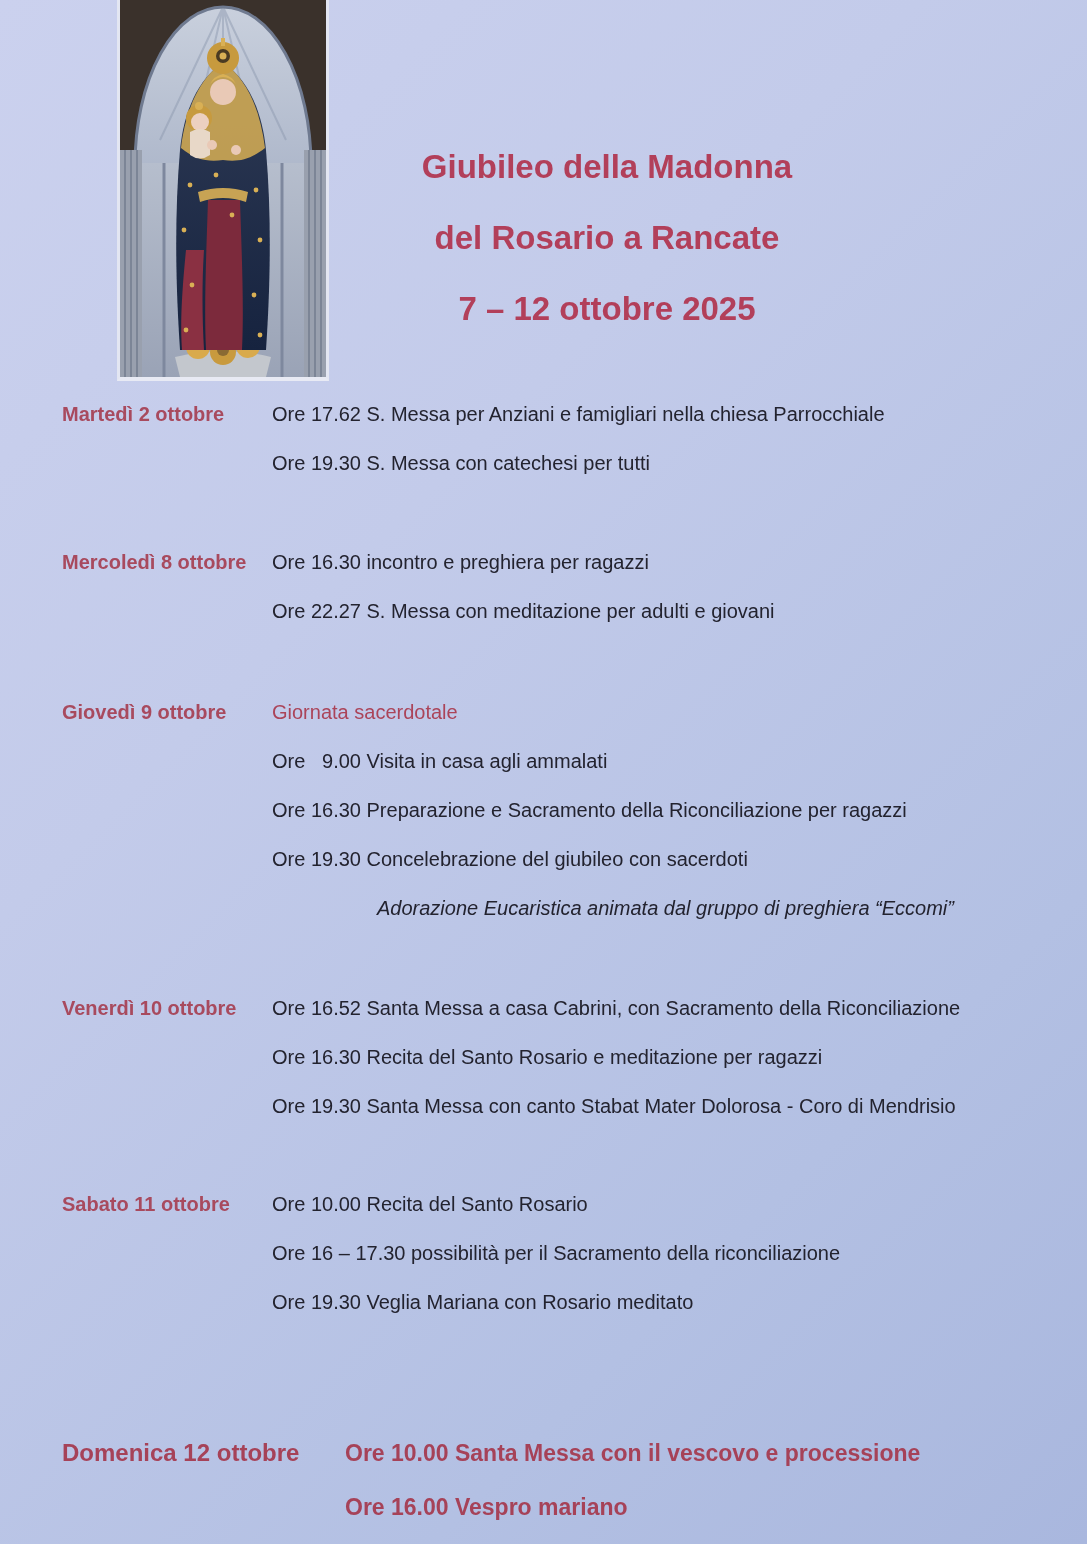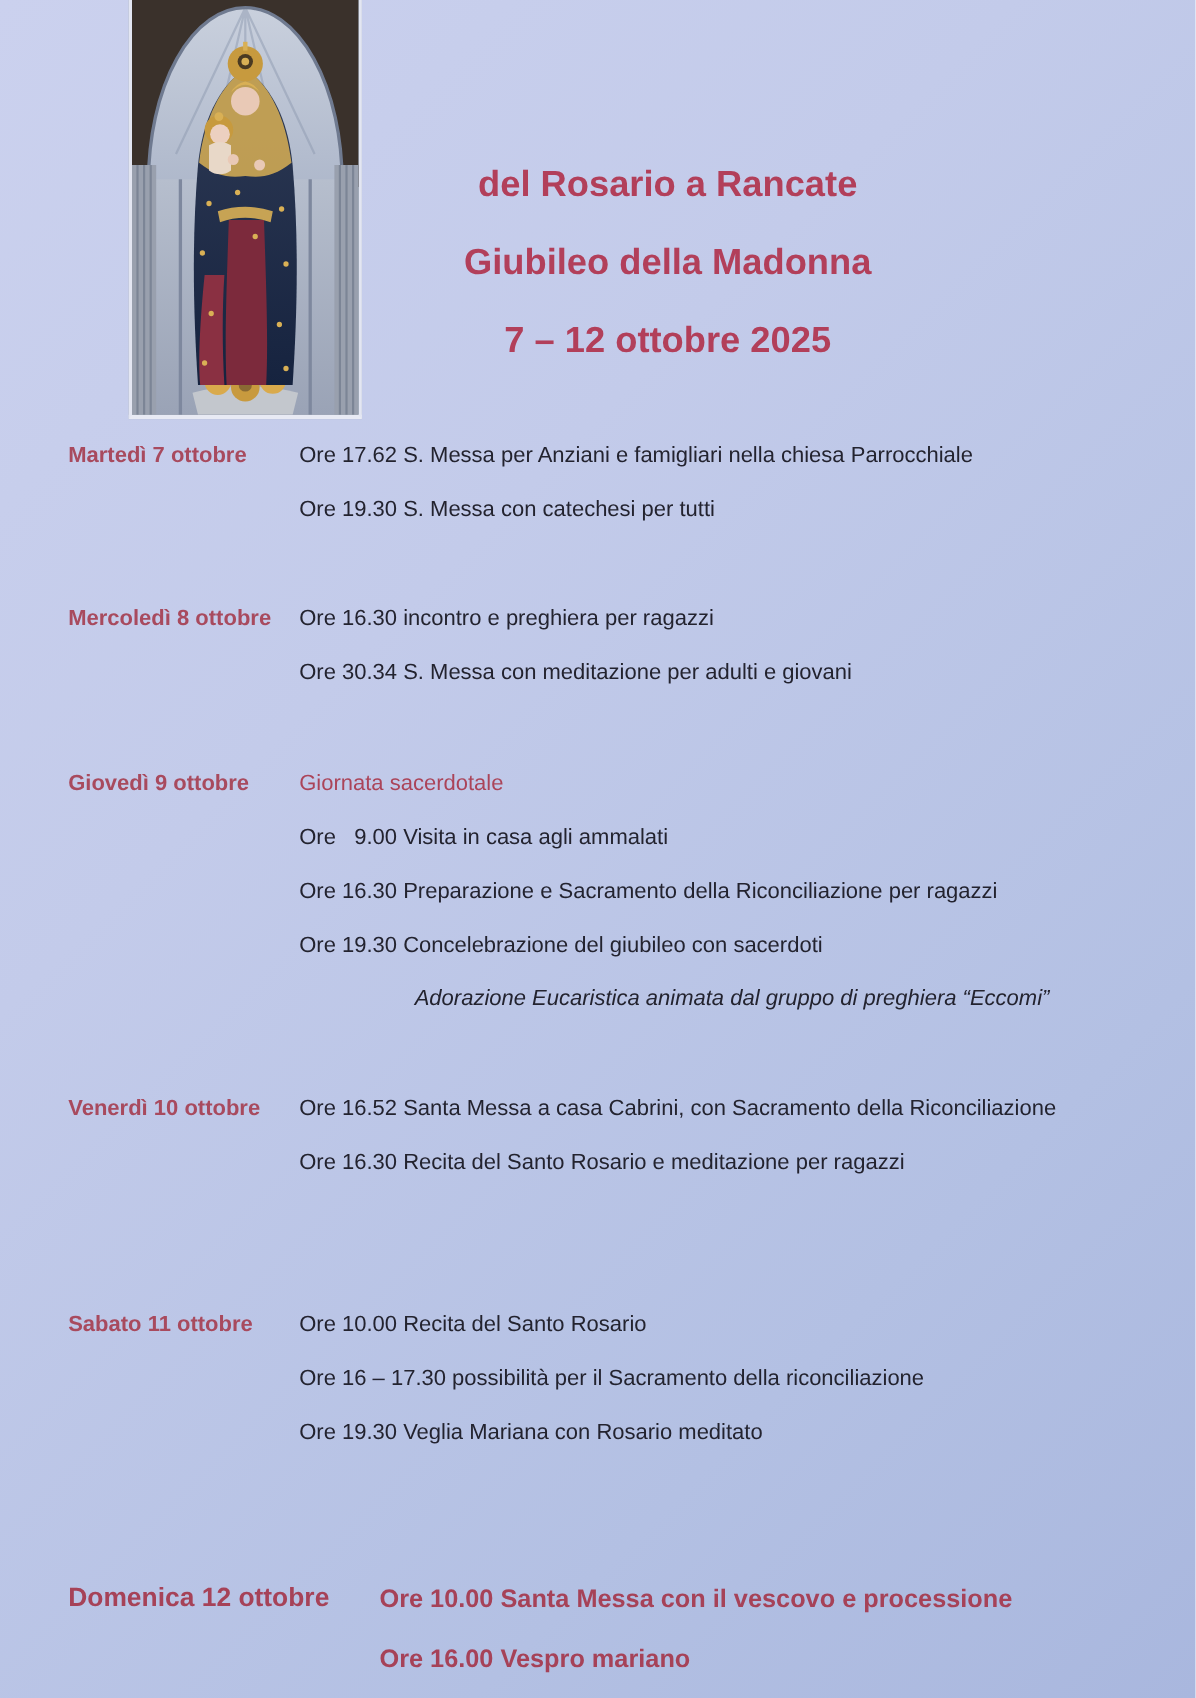--- a/index.html
+++ b/index.html
@@ -120,57 +120,58 @@
       <path d="M90,84 Q103,70 116,84 Q112,76 103,74 Q94,76 90,84 Z" fill="#d9b055"></path>
 
       <circle cx="92" cy="145" r="5" fill="#e9c9b6"></circle>
       <circle cx="116" cy="150" r="5" fill="#e9c9b6"></circle>
 
       <path d="M78,192 Q103,184 128,192 L126,202 Q103,194 80,202 Z" fill="#d9b055" opacity="0.9"></path>
     </svg>
   </div>
 
   <div class="title">
+    <div class="title-line">Giubileo della Madonna</div>
     <div class="title-line">del Rosario a Rancate</div>
-    <div class="title-line">Giubileo della Madonna</div>
     <div class="title-line">7 – 12 ottobre 2025</div>
   </div>
 
   <section class="block b0">
-    <div class="day">Martedì 7 ottobre</div>
+    <div class="day">Martedì 2 ottobre</div>
     <div class="events">
       <div class="event">Ore 17.62 S. Messa per Anziani e famigliari nella chiesa Parrocchiale</div>
       <div class="event">Ore 19.30 S. Messa con catechesi per tutti</div>
     </div>
   </section>
 
   <section class="block b1">
     <div class="day">Mercoledì 8 ottobre</div>
     <div class="events">
       <div class="event">Ore 16.30 incontro e preghiera per ragazzi</div>
-      <div class="event">Ore 30.34 S. Messa con meditazione per adulti e giovani</div>
+      <div class="event">Ore 22.27 S. Messa con meditazione per adulti e giovani</div>
     </div>
   </section>
 
   <section class="block b2">
     <div class="day">Giovedì 9 ottobre</div>
     <div class="events">
       <div class="event red-heading">Giornata sacerdotale</div>
       <div class="event">Ore   9.00 Visita in casa agli ammalati</div>
       <div class="event">Ore 16.30 Preparazione e Sacramento della Riconciliazione per ragazzi</div>
       <div class="event">Ore 19.30 Concelebrazione del giubileo con sacerdoti</div>
       <div class="event indent-1">Adorazione Eucaristica animata dal gruppo di preghiera “Eccomi”</div>
     </div>
   </section>
 
   <section class="block b3">
     <div class="day">Venerdì 10 ottobre</div>
     <div class="events">
       <div class="event">Ore 16.52 Santa Messa a casa Cabrini, con Sacramento della Riconciliazione</div>
       <div class="event">Ore 16.30 Recita del Santo Rosario e meditazione per ragazzi</div>
+      <div class="event">Ore 19.30 Santa Messa con canto Stabat Mater Dolorosa - Coro di Mendrisio</div>
     </div>
   </section>
 
   <section class="block b4">
     <div class="day">Sabato 11 ottobre</div>
     <div class="events">
       <div class="event">Ore 10.00 Recita del Santo Rosario</div>
       <div class="event">Ore 16 – 17.30 possibilità per il Sacramento della riconciliazione</div>
       <div class="event">Ore 19.30 Veglia Mariana con Rosario meditato</div>
     </div>

